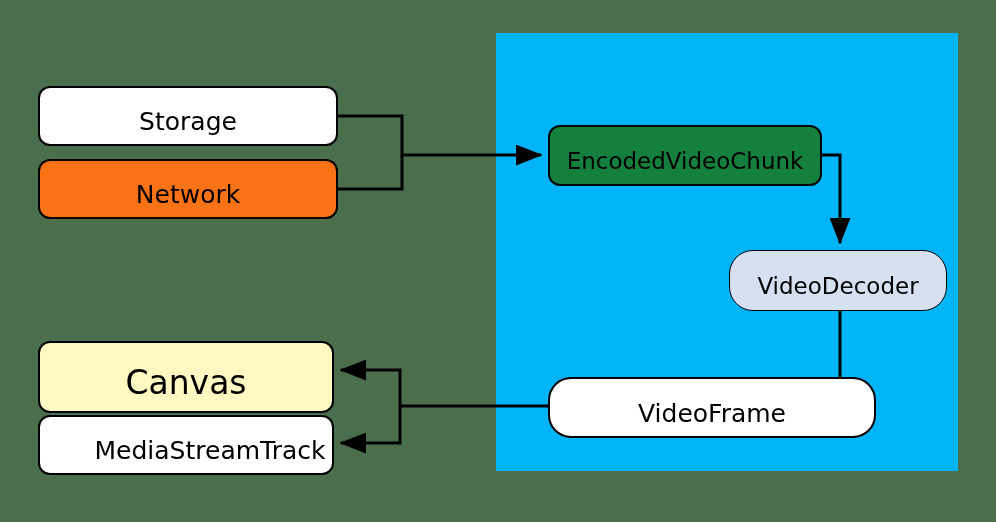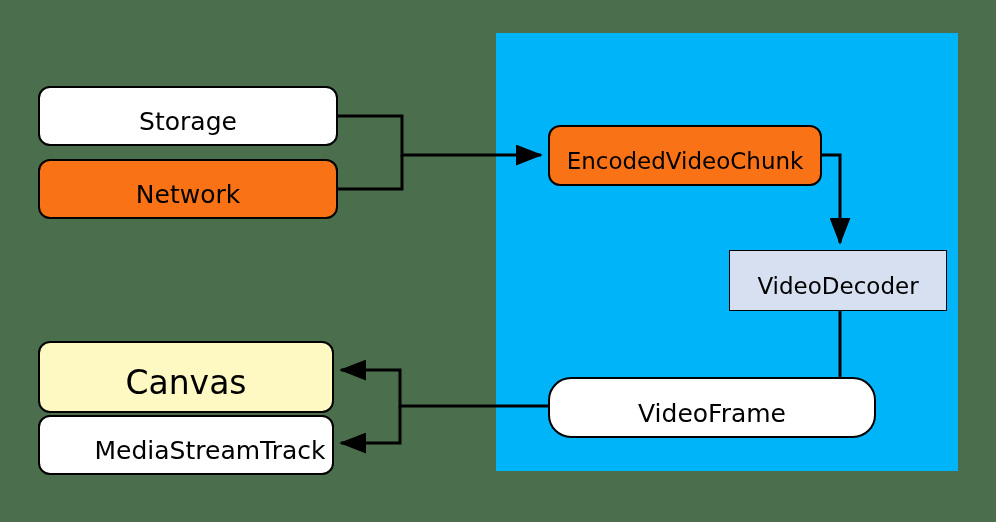--- a/index.html
+++ b/index.html
@@ -81,24 +81,24 @@
       </div>
       <div class="node node-rounded" style="left: 38px; top: 159px; width: 300px; height: 60px; background: #f97316; border-color: rgb(0, 0, 0); font-size: 25px;">
         <span class="lbl">Network</span>
       </div>
       <div class="node node-rounded" style="left: 38px; top: 341px; width: 296px; height: 72px; background: #fef9c3; border-color: rgb(0, 0, 0); font-size: 33px;">
         <span class="lbl">Canvas</span>
       </div>
       <div class="node node-rounded" style="left: 38px; top: 415px; width: 296px; height: 60px; background: rgb(255, 255, 255); border-color: rgb(0, 0, 0); font-size: 25px; padding-left: 48px;">
         <span class="lbl">MediaStreamTrack</span>
       </div>
-      <div class="node node-rounded" style="left: 548px; top: 125px; width: 274px; height: 61px; background: #f97316; border-color: rgb(0, 0, 0); font-size: 23px; text-align: right;">
+      <div class="node node-rounded" style="left: 548px; top: 125px; width: 274px; height: 61px; background: #15803d; border-color: rgb(0, 0, 0); font-size: 23px; text-align: right;">
         <span class="lbl">EncodedVideoChunk</span>
       </div>
-      <div class="node node-sharp" style="left: 729px; top: 250px; width: 218px; height: 61px; background: rgb(214, 224, 240); border-color: rgb(0, 0, 0); font-size: 23px;">
+      <div class="node node-sharp" style="left: 729px; top: 250px; width: 218px; height: 61px; background: rgb(214, 224, 240); border-color: rgb(0, 0, 0); font-size: 23px; border-radius: 24px;">
         <span class="lbl">VideoDecoder</span>
       </div>
       <div class="node node-rounded" style="left: 548px; top: 377px; width: 328px; height: 61px; background: rgb(255, 255, 255); border-color: rgb(0, 0, 0); font-size: 25px; border-radius: 23px;">
         <span class="lbl">VideoFrame</span>
       </div>
     </div>
 
 </div>
 
 </body></html>

